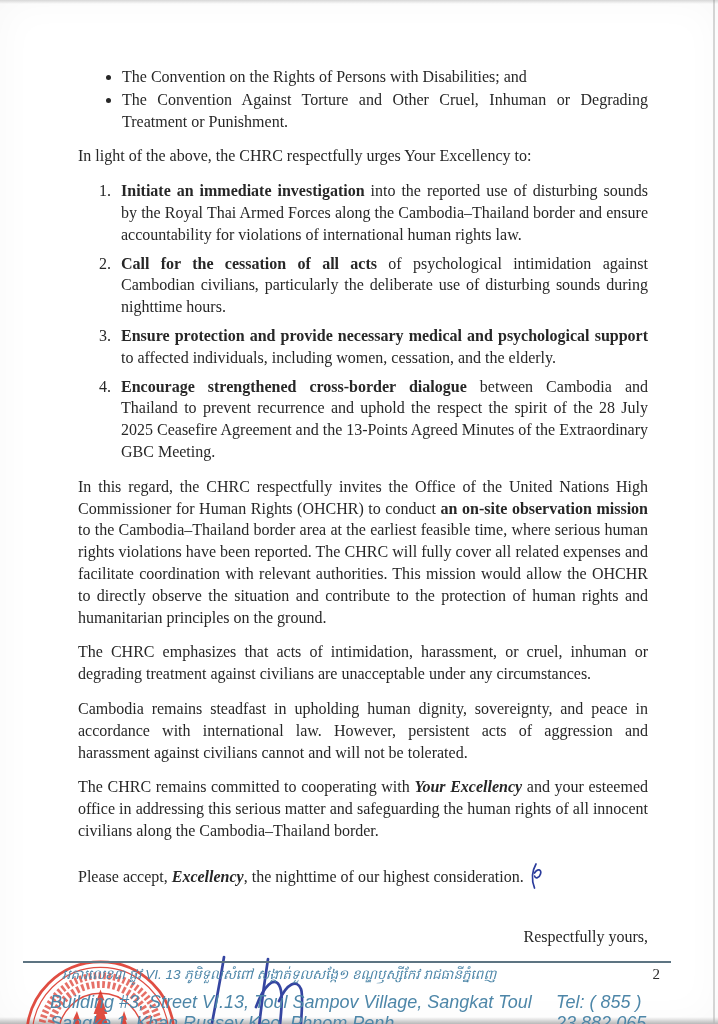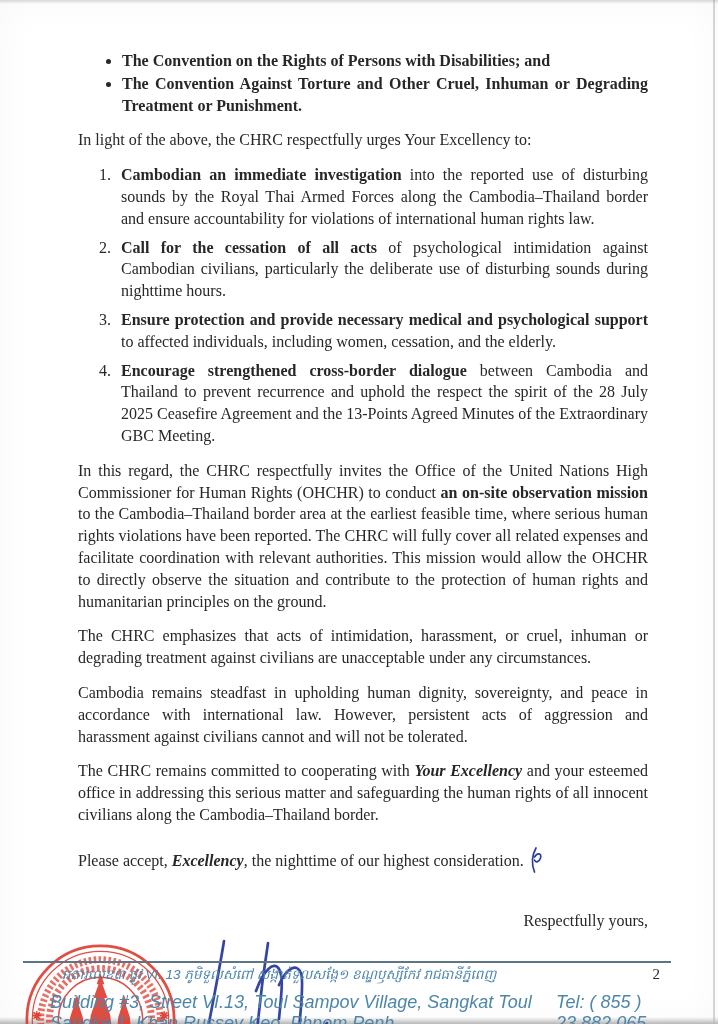--- a/index.html
+++ b/index.html
@@ -11,21 +11,21 @@
   }
   
   .edge-top{position:absolute;top:0;left:0;right:0;height:4px;background:linear-gradient(#d7d7d7,rgba(255,255,255,0));}
   .edge-right{position:absolute;top:0;right:3px;width:2px;bottom:0;background:rgba(110,110,110,.28);}
   .edge-bottom{position:absolute;left:0;right:0;bottom:0;height:7px;background:linear-gradient(rgba(255,255,255,0),#b8b8b8);}
 
   .content{
     position:absolute;left:78px;width:570px;top:50px;
     font-size:16px;line-height:21.8px;text-align:justify;
   }
-  ul.bullets{margin:0 0 13px 0;padding-left:44px;font-weight:bold;}
+  ul.bullets{margin:16px 0 13px 0;padding-left:44px;}
   ul.bullets li{margin-bottom:1px;}
   .para{margin:13px 0;}
   .numlist{margin:9px 0 12px 0;}
   .numitem{display:flex;margin:7px 0;}
   .num{flex:none;width:15px;margin-left:21px;}
   .numbody{flex:1;text-align:justify;padding-left:7px;}
   b.run{font-weight:bold;}
   .bi{font-weight:bold;font-style:italic;}
   .accept-line{margin:20px 0 0 0;text-align:left;}
   .pen-mark{display:inline-block;vertical-align:-8px;margin-left:3px;}
@@ -64,21 +64,21 @@
     <ul class="bullets">
       <li>The Convention on the Rights of Persons with Disabilities; and</li>
       <li>The Convention Against Torture and Other Cruel, Inhuman or Degrading Treatment or Punishment.</li>
     </ul>
 
     <p class="para">In light of the above, the CHRC respectfully urges Your Excellency to:</p>
 
     <div class="numlist">
       <div class="numitem">
         <span class="num">1.</span>
-        <span class="numbody"><b class="run">Cambodian an immediate investigation</b><span> into the reported use of disturbing sounds by the Royal Thai Armed Forces along the Cambodia–Thailand border and ensure accountability for violations of international human rights law.</span></span>
+        <span class="numbody"><b class="run">Initiate an immediate investigation</b><span> into the reported use of disturbing sounds by the Royal Thai Armed Forces along the Cambodia–Thailand border and ensure accountability for violations of international human rights law.</span></span>
       </div>
       <div class="numitem">
         <span class="num">2.</span>
         <span class="numbody"><b class="run">Call for the cessation of all acts</b><span> of psychological intimidation against Cambodian civilians, particularly the deliberate use of disturbing sounds during nighttime hours.</span></span>
       </div>
       <div class="numitem">
         <span class="num">3.</span>
         <span class="numbody"><b class="run">Ensure protection and provide necessary medical and psychological support</b><span> to affected individuals, including women, cessation, and the elderly.</span></span>
       </div>
       <div class="numitem">

